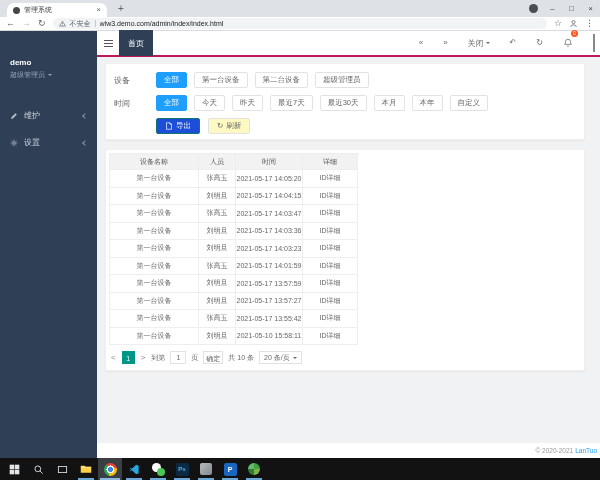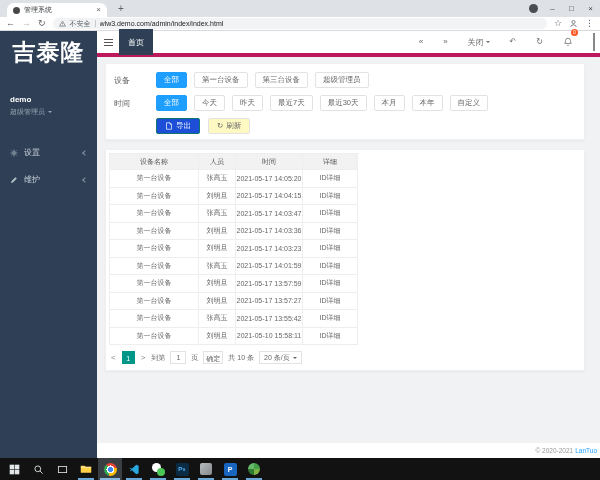--- a/index.html
+++ b/index.html
@@ -56,21 +56,21 @@
   .caret-down { width:0; height:0; border:2.5px solid transparent; border-top-color:currentColor;
                 display:inline-block; margin-top:2px; }
   .menu { margin-top:22px; }
   .mitem { height:27px; display:flex; align-items:center; padding:0 10px; color:#cdd5dd;
            font-size:8px; gap:6px; }
   .chev-left { width:4px; height:4px; border-left:1px solid #8494a3; border-bottom:1px solid #8494a3;
                transform:rotate(45deg); margin-left:auto; }
 
   .mainarea { position:absolute; left:97px; right:0; top:0; bottom:0; background:#f1f2f3; }
   .topbar { position:absolute; top:0; left:0; right:0; height:26px; background:#fff;
-            border-bottom:4px solid #be185d; display:flex; align-items:center; }
+            border-bottom:2px solid #be185d; display:flex; align-items:center; }
   .hamb { width:22px; display:flex; align-items:center; justify-content:center; height:26px; }
   .hamb-ic { width:9px; height:7px;
              background:linear-gradient(#555 0 1px,transparent 1px 3px,#555 3px 4px,transparent 4px 6px,#555 6px 7px); }
   .navtab { height:26px; background:#2f4056; color:#fff; font-size:8px; display:flex;
             align-items:center; padding:0 9px; }
   .topright { margin-left:auto; display:flex; align-items:center; gap:20px; padding-right:2px;
               color:#6b6b6b; }
   .ticon { font-size:8px; color:#6b6b6b; }
   .closemenu { font-size:8px; color:#6b6b6b; display:flex; align-items:center; gap:2px; }
   .bellwrap { position:relative; }
@@ -184,42 +184,41 @@
     <svg width="9" height="9" viewBox="0 0 16 16">
       <circle cx="8" cy="5.5" r="2.8" fill="none" stroke="#5f6368" stroke-width="1.4"></circle>
       <path d="M2.8 14a5.5 5.5 0 0 1 10.4 0" fill="none" stroke="#5f6368" stroke-width="1.4"></path>
     </svg>
     <span class="tool-ic icn ic-dots"></span>
   </div>
 
   <div class="app">
 
     <aside class="sidebar">
-      <div class="logo">吉泰隆</div>
       <div class="userblk">
         <div class="uname">demo</div>
         <div class="urole">
           <span>超级管理员</span>
           <span class="caret-down"></span>
         </div>
       </div>
       <div class="menu">
+        <div class="mitem">
+          <svg width="8" height="8" viewBox="0 0 16 16">
+            <path d="M2 14l1.2-3.8L11 2.4l2.6 2.6-7.8 7.8z" fill="#b7c1cb"></path>
+          </svg>
+          <span>维护</span>
+          <span class="chev-left"></span>
+        </div>
         <div class="mitem">
           <svg width="8" height="8" viewBox="0 0 16 16">
             <circle cx="8" cy="8" r="2.6" fill="none" stroke="#b7c1cb" stroke-width="1.6"></circle>
             <path d="M8 1.2v2.2M8 12.6v2.2M1.2 8h2.2M12.6 8h2.2M3.2 3.2l1.6 1.6M11.2 11.2l1.6 1.6M12.8 3.2l-1.6 1.6M4.8 11.2l-1.6 1.6" stroke="#b7c1cb" stroke-width="1.6"></path>
           </svg>
           <span>设置</span>
-          <span class="chev-left"></span>
-        </div>
-        <div class="mitem">
-          <svg width="8" height="8" viewBox="0 0 16 16">
-            <path d="M2 14l1.2-3.8L11 2.4l2.6 2.6-7.8 7.8z" fill="#b7c1cb"></path>
-          </svg>
-          <span>维护</span>
           <span class="chev-left"></span>
         </div>
       </div>
     </aside>
 
     <div class="mainarea">
 
       <div class="topbar">
         <div class="hamb">
           <span class="hamb-ic"></span>
@@ -251,21 +250,21 @@
 
         <div class="card filters">
           <div class="frow">
             <span class="flabel">设备</span>
             <div class="fbtns">
 
                 <button class="fbtn active">全部</button>
 
                 <button class="fbtn">第一台设备</button>
 
-                <button class="fbtn">第三台设备</button>
+                <button class="fbtn">第二台设备</button>
 
                 <button class="fbtn">超级管理员</button>
               </div>
           </div>
           <div class="frow">
             <span class="flabel">时间</span>
             <div class="fbtns">
 
                 <button class="fbtn active">全部</button>
 

